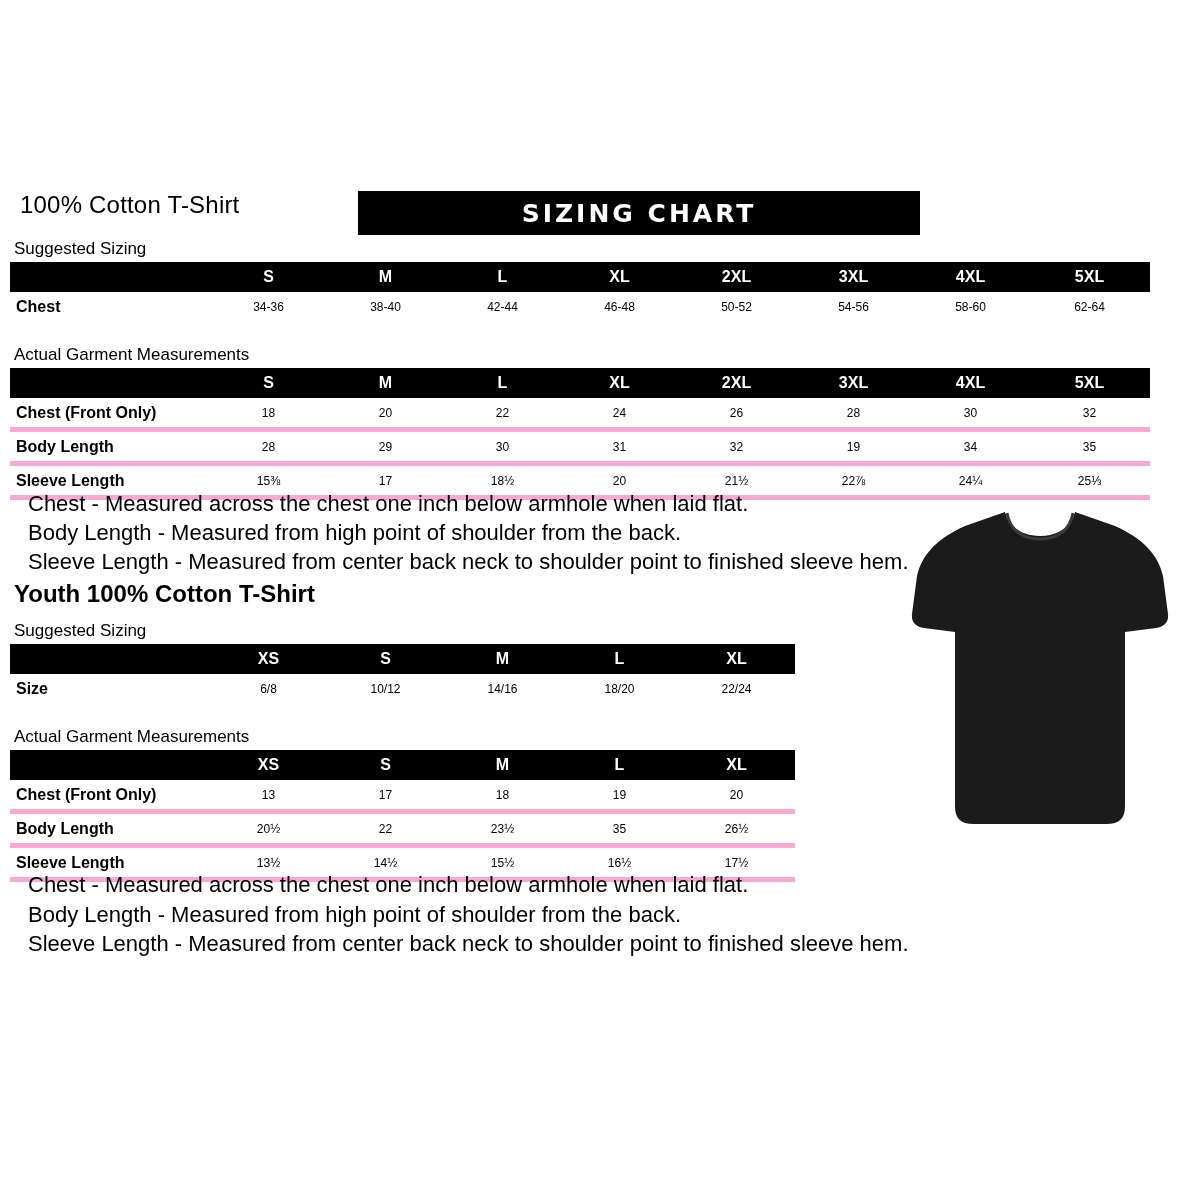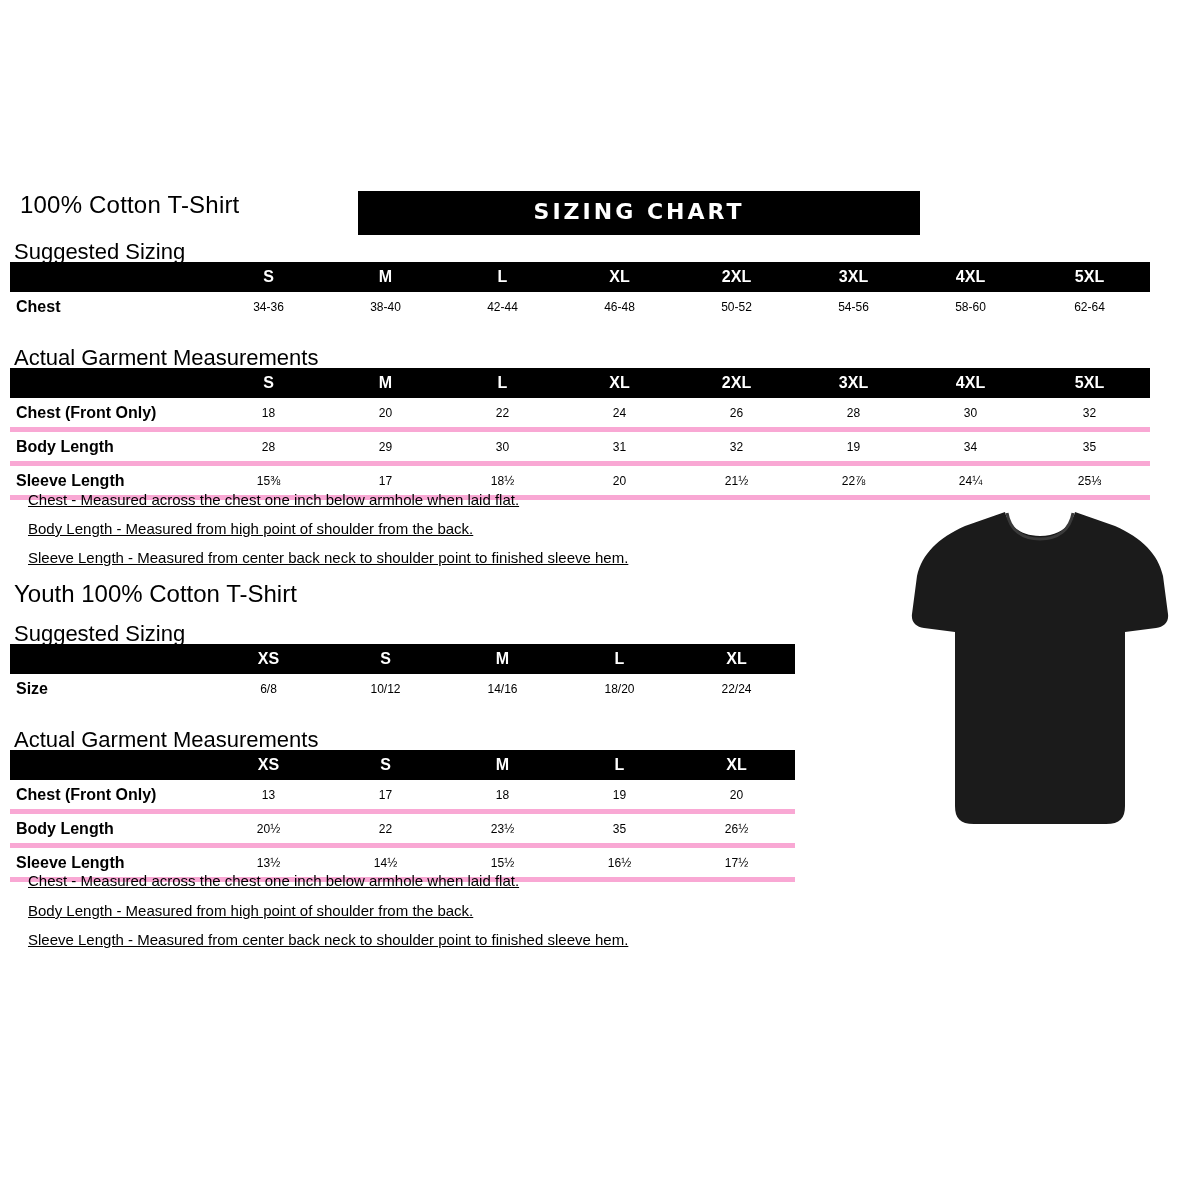--- a/index.html
+++ b/index.html
@@ -48,37 +48,37 @@
     height: 44px;
     background: #000000;
   }
   .sizing-banner span {
     position: absolute;
     left: 0;
     right: 0;
     top: 8px;
     text-align: center;
     color: #ffffff;
-    font-size: 22px;
+    font-size: 25px;
     font-weight: bold;
     letter-spacing: 3px;
     font-family: "DejaVu Sans", sans-serif;
   }
 
   .sub-label {
     position: absolute;
-    font-size: 22px;
+    font-size: 17px;
     font-weight: 400;
     white-space: nowrap;
   }
 
   .section-title {
     position: absolute;
     font-size: 24px;
-    font-weight: 400;
+    font-weight: 700;
     white-space: nowrap;
   }
 
   
   table.sz {
     position: absolute;
     border-collapse: collapse;
     table-layout: fixed;
     font-size: 16px;
   }
@@ -110,23 +110,22 @@
   table.sz td.val {
     font-size: 12px;
   }
   table.sz tbody tr.ruled td {
     border-bottom: 5px solid #f9a8d4;
   }
 
   
   .note {
     position: absolute;
-    font-size: 15px;
+    font-size: 22px;
     white-space: nowrap;
-    text-decoration: underline;
   }
 
   
   .shirt {
     position: absolute;
     left: 900px;
     top: 478px;
     width: 260px;
     height: 330px;
   }

